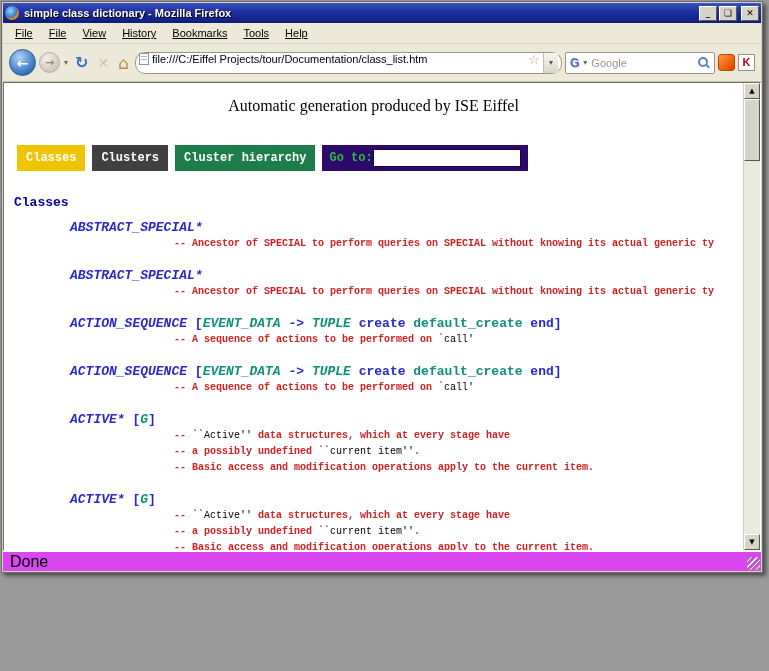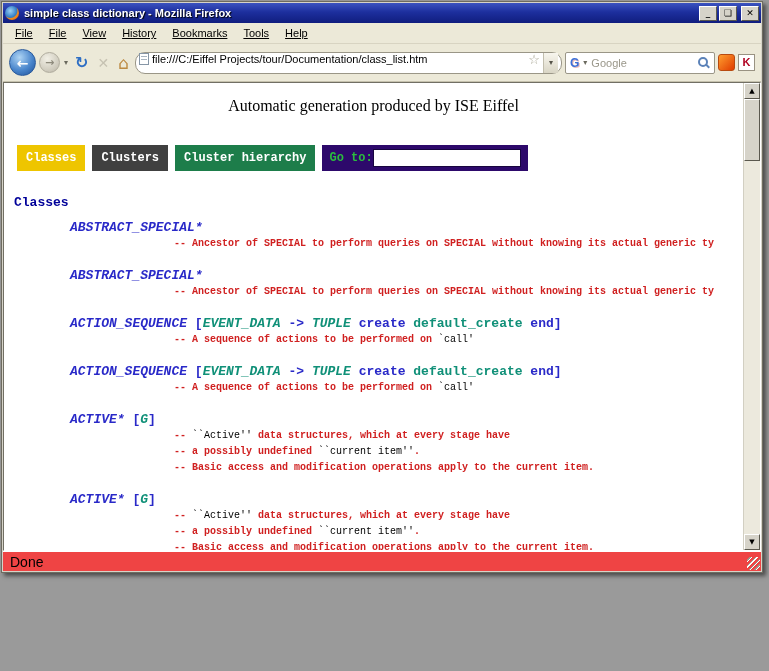--- a/index.html
+++ b/index.html
@@ -149,22 +149,22 @@
   .sb-btn { position:absolute; left:0; width:16px; height:16px; background:#d6d3c9;
     border:1px solid; border-color:#ffffff #5a584e #5a584e #ffffff;
     font-size:7px; text-align:center; line-height:14px; color:#000;
     font-family:"DejaVu Sans",sans-serif; }
   .sb-up { top:0; }
   .sb-down { bottom:0; }
   .sb-thumb { position:absolute; left:0; top:16px; width:16px; height:62px; background:#d6d3c9;
     border:1px solid; border-color:#ffffff #5a584e #5a584e #ffffff; }
 
   
-  .statusbar { height:20px; flex:0 0 20px; background:#ef4444; border-top:1px solid #ffffff;
-    display:flex; align-items:center; font-size:14px; color:#000; padding-left:7px; position:relative; }
+  .statusbar { height:20px; flex:0 0 20px; background:#d946ef; border-top:1px solid #ffffff;
+    display:flex; align-items:center; font-size:16px; color:#000; padding-left:7px; position:relative; }
   .resize-grip { position:absolute; right:1px; bottom:1px; width:13px; height:13px;
     background:repeating-linear-gradient(135deg,transparent 0 2px,#9a968a 2px 3px,#ffffff 3px 4px); }
 </style>
 </head>
 <body>
 
 <div class="window">
 
   <div class="titlebar">
     <span class="ff-icon"></span>

